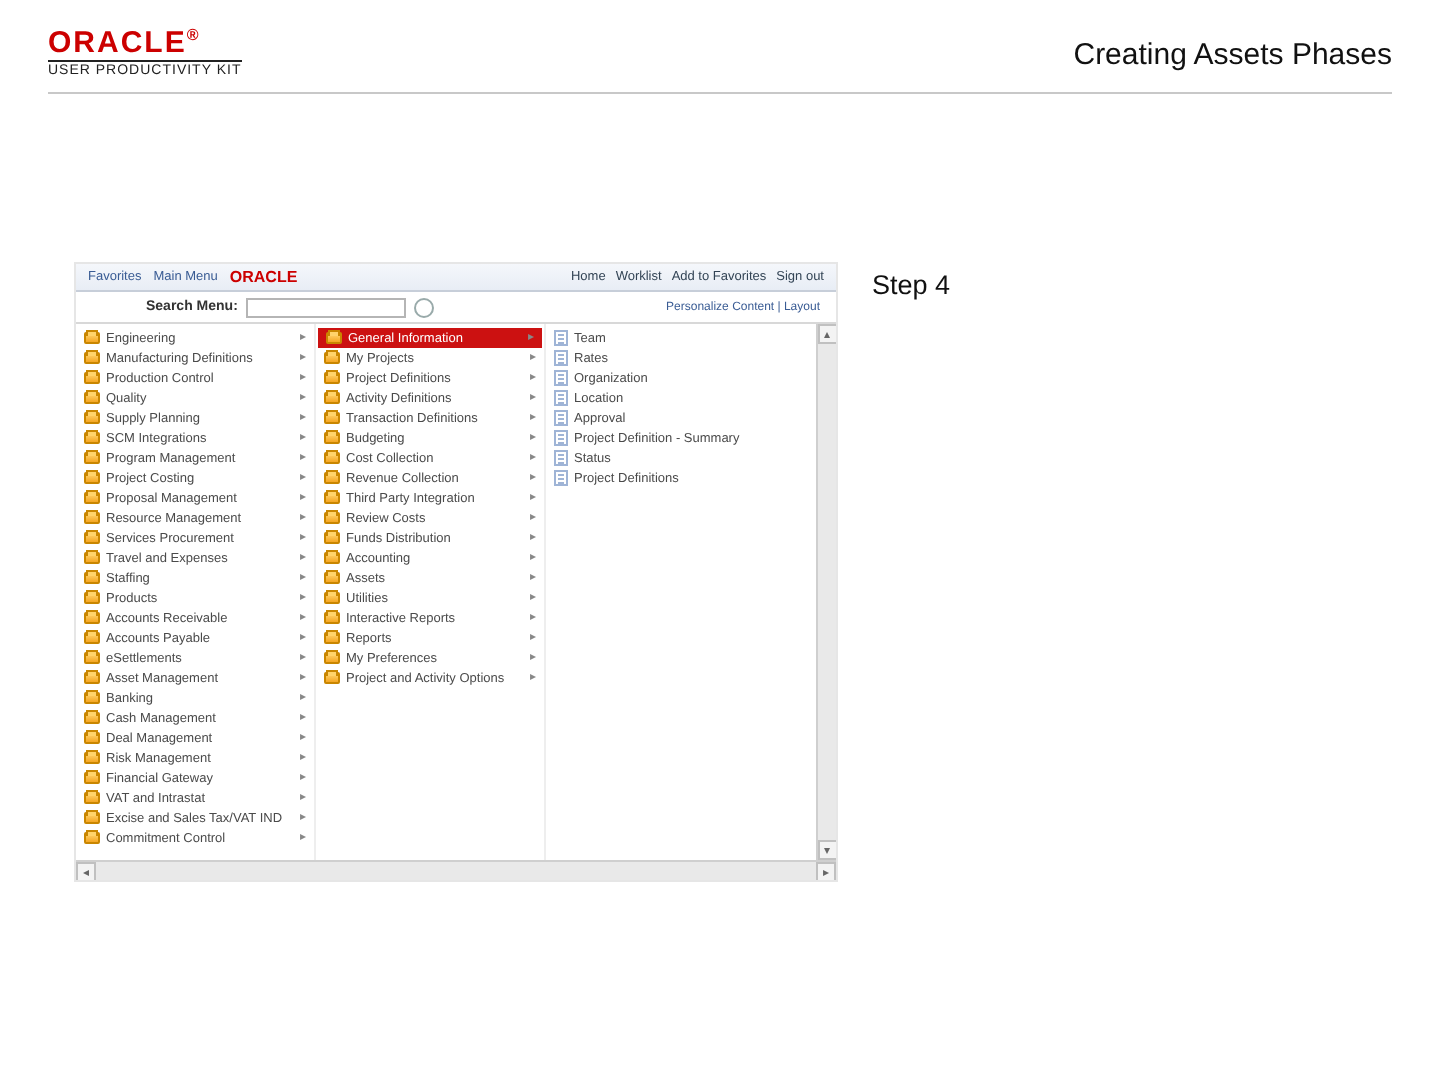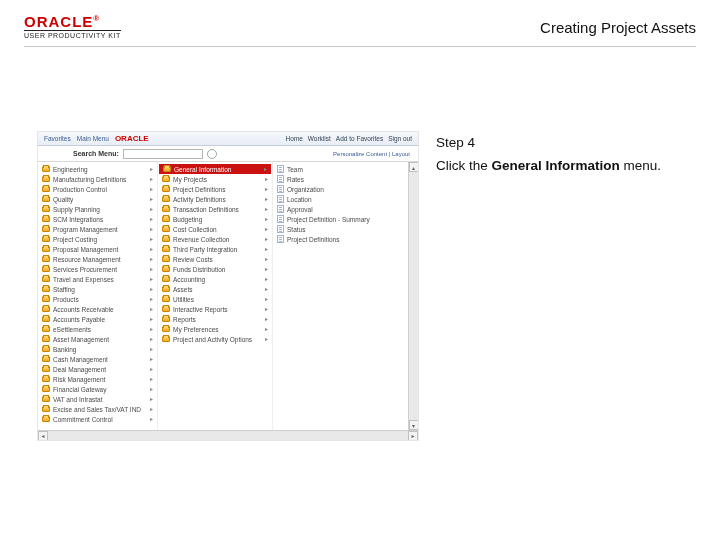--- a/index.html
+++ b/index.html
@@ -132,29 +132,26 @@
   .shot .scrollbar-v .track{flex:1;width:10px;}
 </style>
 </head>
 <body>
 
 <div class="header">
   <div class="brand">
     <span class="brand-logo"><span>ORACLE</span><sup>®</sup></span>
     <span class="brand-sub">USER PRODUCTIVITY KIT</span>
   </div>
-  <div class="page-title">Creating Project Assets</div>
+  <div class="page-title">Creating Assets Phases</div>
 </div>
 <div class="header-rule"></div>
 
 <div class="instructions">
   <div>Step 4</div>
-  <div>
-    <span>Click the </span><span class="bold">General Information</span><span> menu.</span>
-  </div>
 </div>
 
 <div class="shot">
 
   <div class="topmenu">
     <span class="mm">Favorites</span>
     <span class="mm">Main Menu</span>
     <span class="brandtiny">ORACLE</span>
     <div class="right">
       <span>Home</span>

